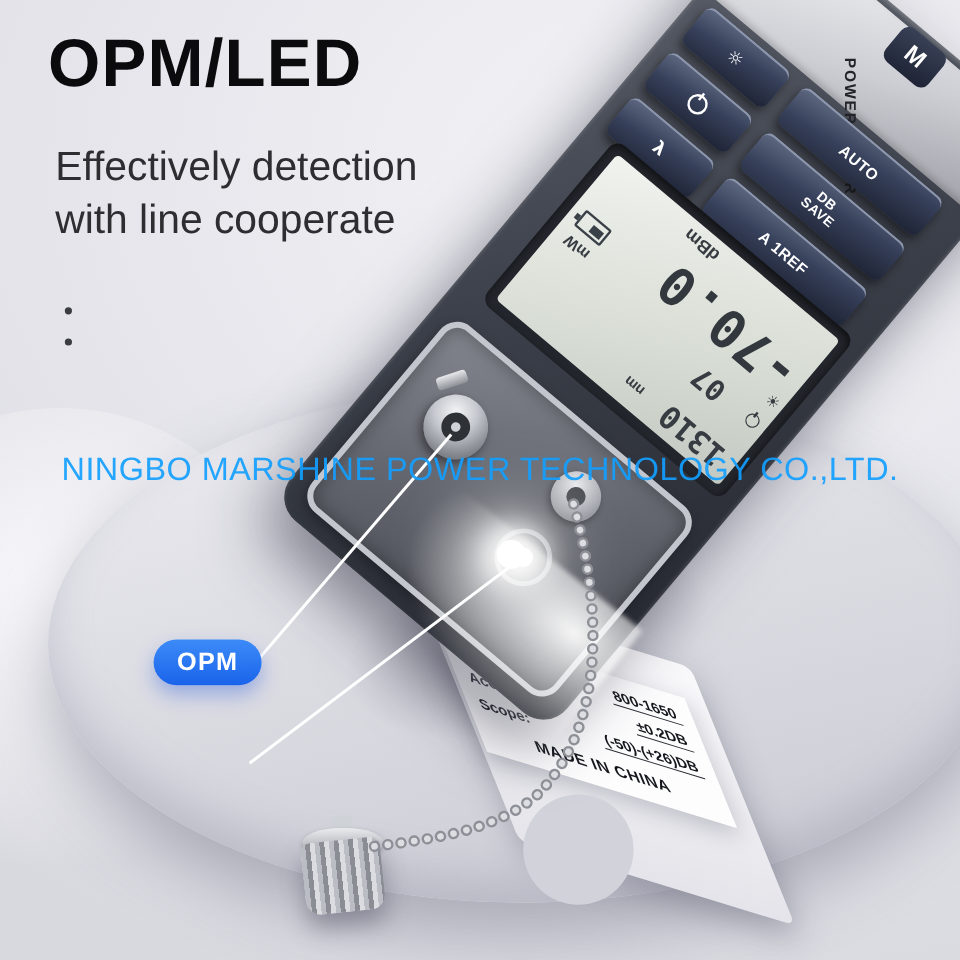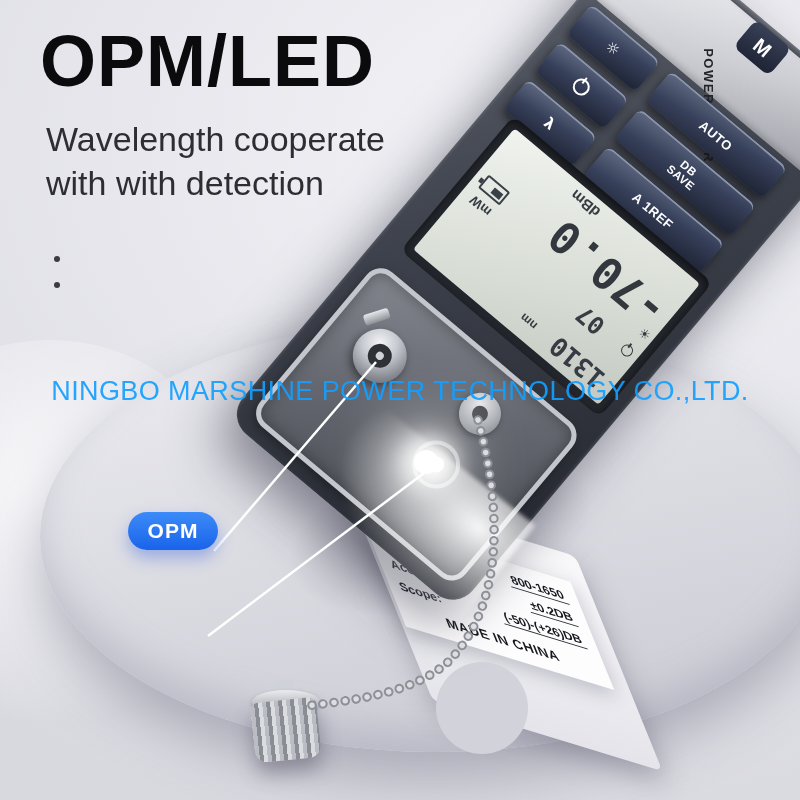--- a/index.html
+++ b/index.html
@@ -103,26 +103,26 @@
   .cap-knob{left:276px;top:680px;width:18px;height:14px;border-radius:4px;background:#cfd2d7;}
   .cap-body{left:253px;top:700px;width:66px;height:60px;border-radius:8px 8px 12px 12px;transform:rotate(-6deg);
     background:repeating-linear-gradient(90deg,#babdc4 0 4px,#8a8d94 4px 8px,#dadce0 8px 12px);
     box-shadow:0 12px 20px rgba(70,70,90,.45);}
   .overlay-svg{left:0;top:0;pointer-events:none;}
   
   .pill{display:flex;align-items:center;justify-content:center;color:#fff;font-weight:bold;
     font-size:21px;letter-spacing:1px;border-radius:19px;
     background:linear-gradient(180deg,#3c8bf8 0%,#1a63ea 100%);
     box-shadow:0 8px 16px rgba(25,80,220,.35);}
-  .pill-opm{left:128px;top:512px;width:90px;height:38px;}
+  .pill-opm{left:128px;top:533px;width:90px;height:38px;}
   .pill-led{left:126px;top:618px;width:86px;height:38px;}
   
   .watermark{left:-24px;right:-24px;top:376px;text-align:center;white-space:nowrap;
     font-size:27px;letter-spacing:.4px;color:rgba(18,158,255,.92);}
-  .title{left:40px;top:20px;font-size:72px;font-weight:bold;letter-spacing:1px;color:#0b0b0d;}
+  .title{left:40px;top:20px;font-size:56px;font-weight:bold;letter-spacing:1px;color:#0b0b0d;}
   .subtitle{left:46px;top:118px;font-size:34px;line-height:1.28;color:#2e2e32;}
   .subtitle span{display:block;}
   .deco-dot{width:6px;height:6px;border-radius:50%;background:#3b3b42;}
 </style>
 </head>
 <body>
 
 <div class="scene">
 
   <div class="abs bg-circle"></div>
@@ -222,20 +222,20 @@
   </svg>
 
   <div class="abs pill pill-opm">
     <span>OPM</span>
   </div>
 
   <div class="abs watermark">NINGBO MARSHINE POWER TECHNOLOGY CO.,LTD.</div>
 
   <div class="abs title">OPM/LED</div>
   <div class="abs subtitle">
-    <span>Wavelength cooperate</span>
-    <span>with with detection</span>
+    <span>Effectively detection</span>
+    <span>with line cooperate</span>
   </div>
 
   <div class="abs deco-dot" style="left:54px;top:256px;"></div>
   <div class="abs deco-dot" style="left:54px;top:282px;"></div>
 
 </div>
 
 </body></html>

